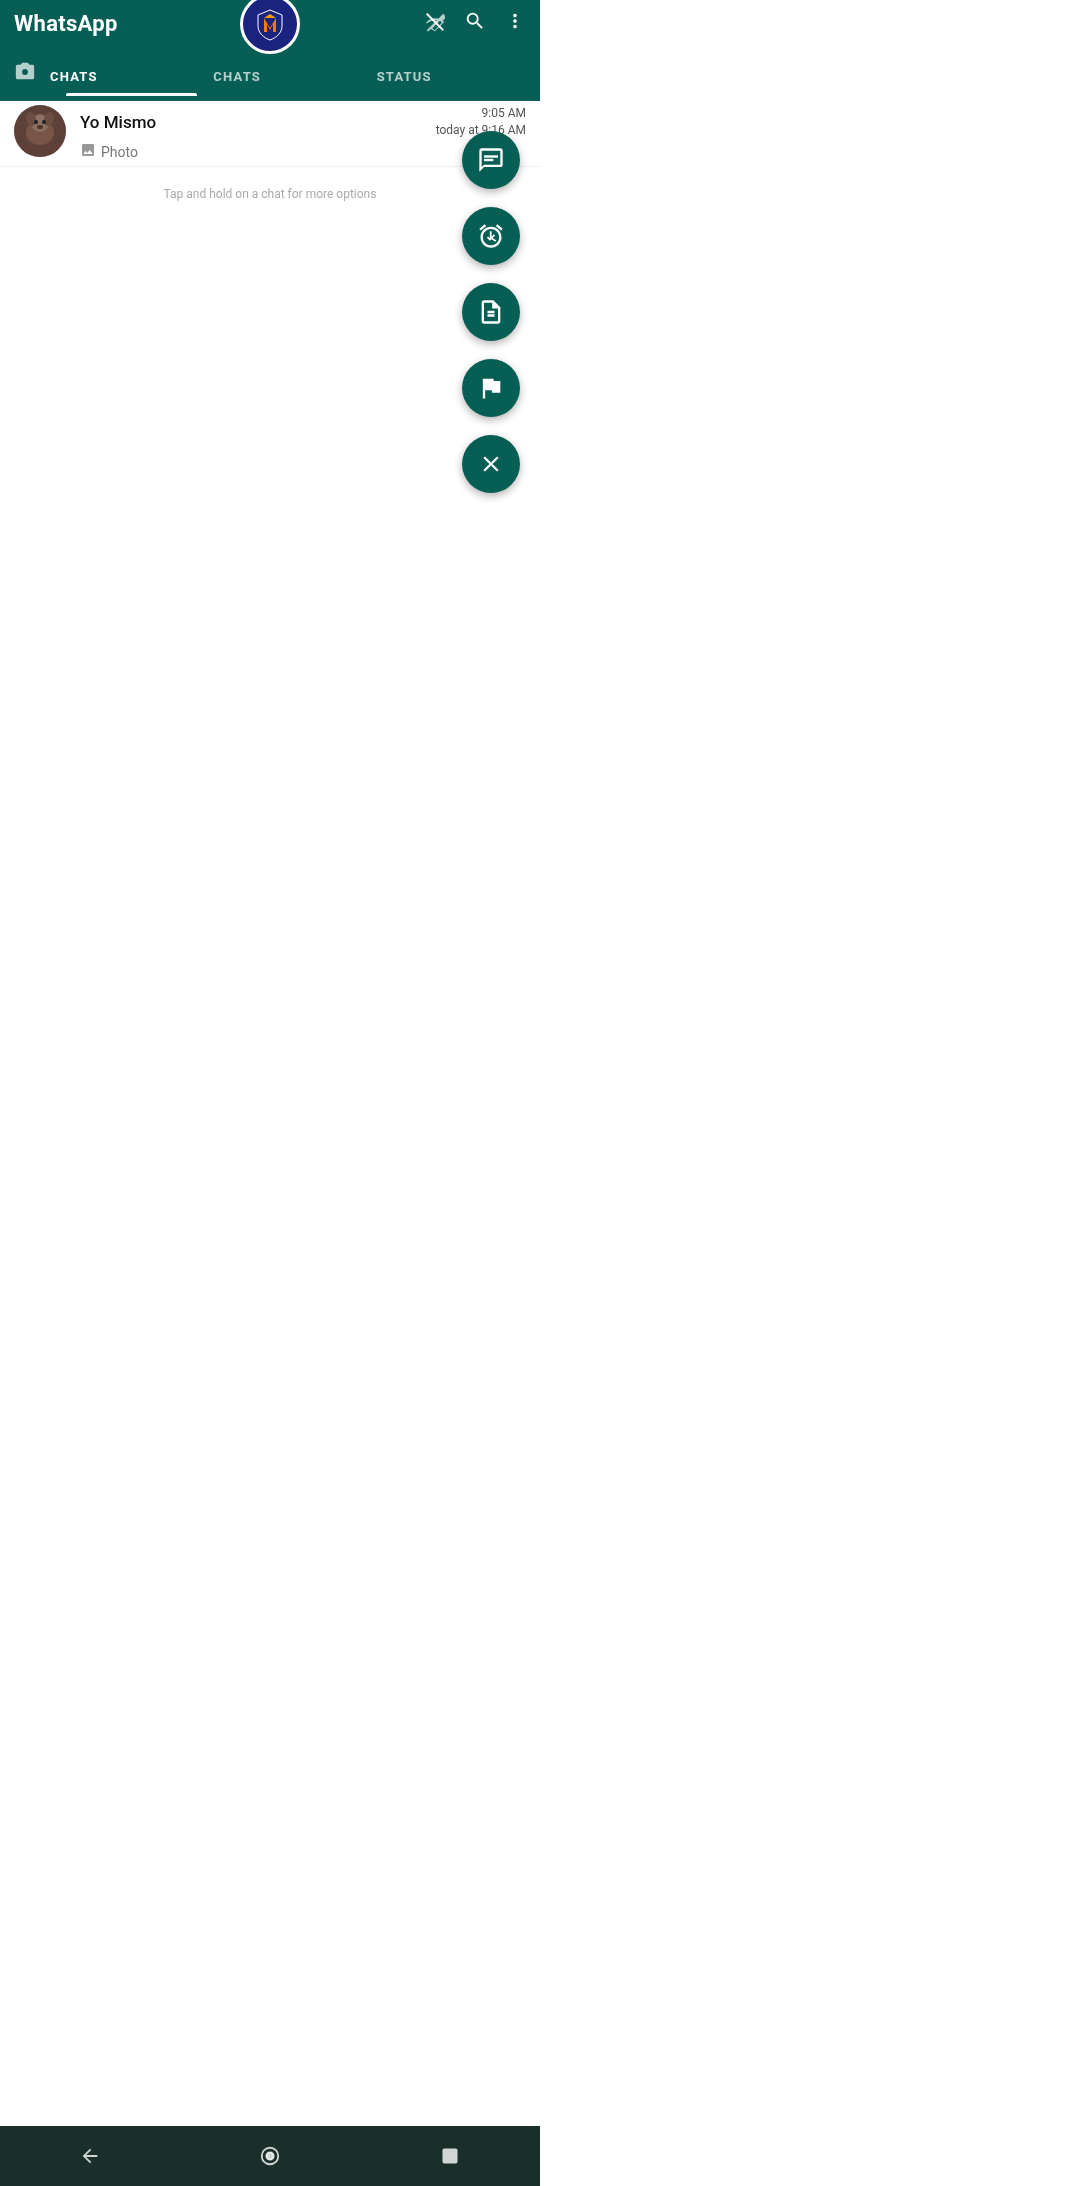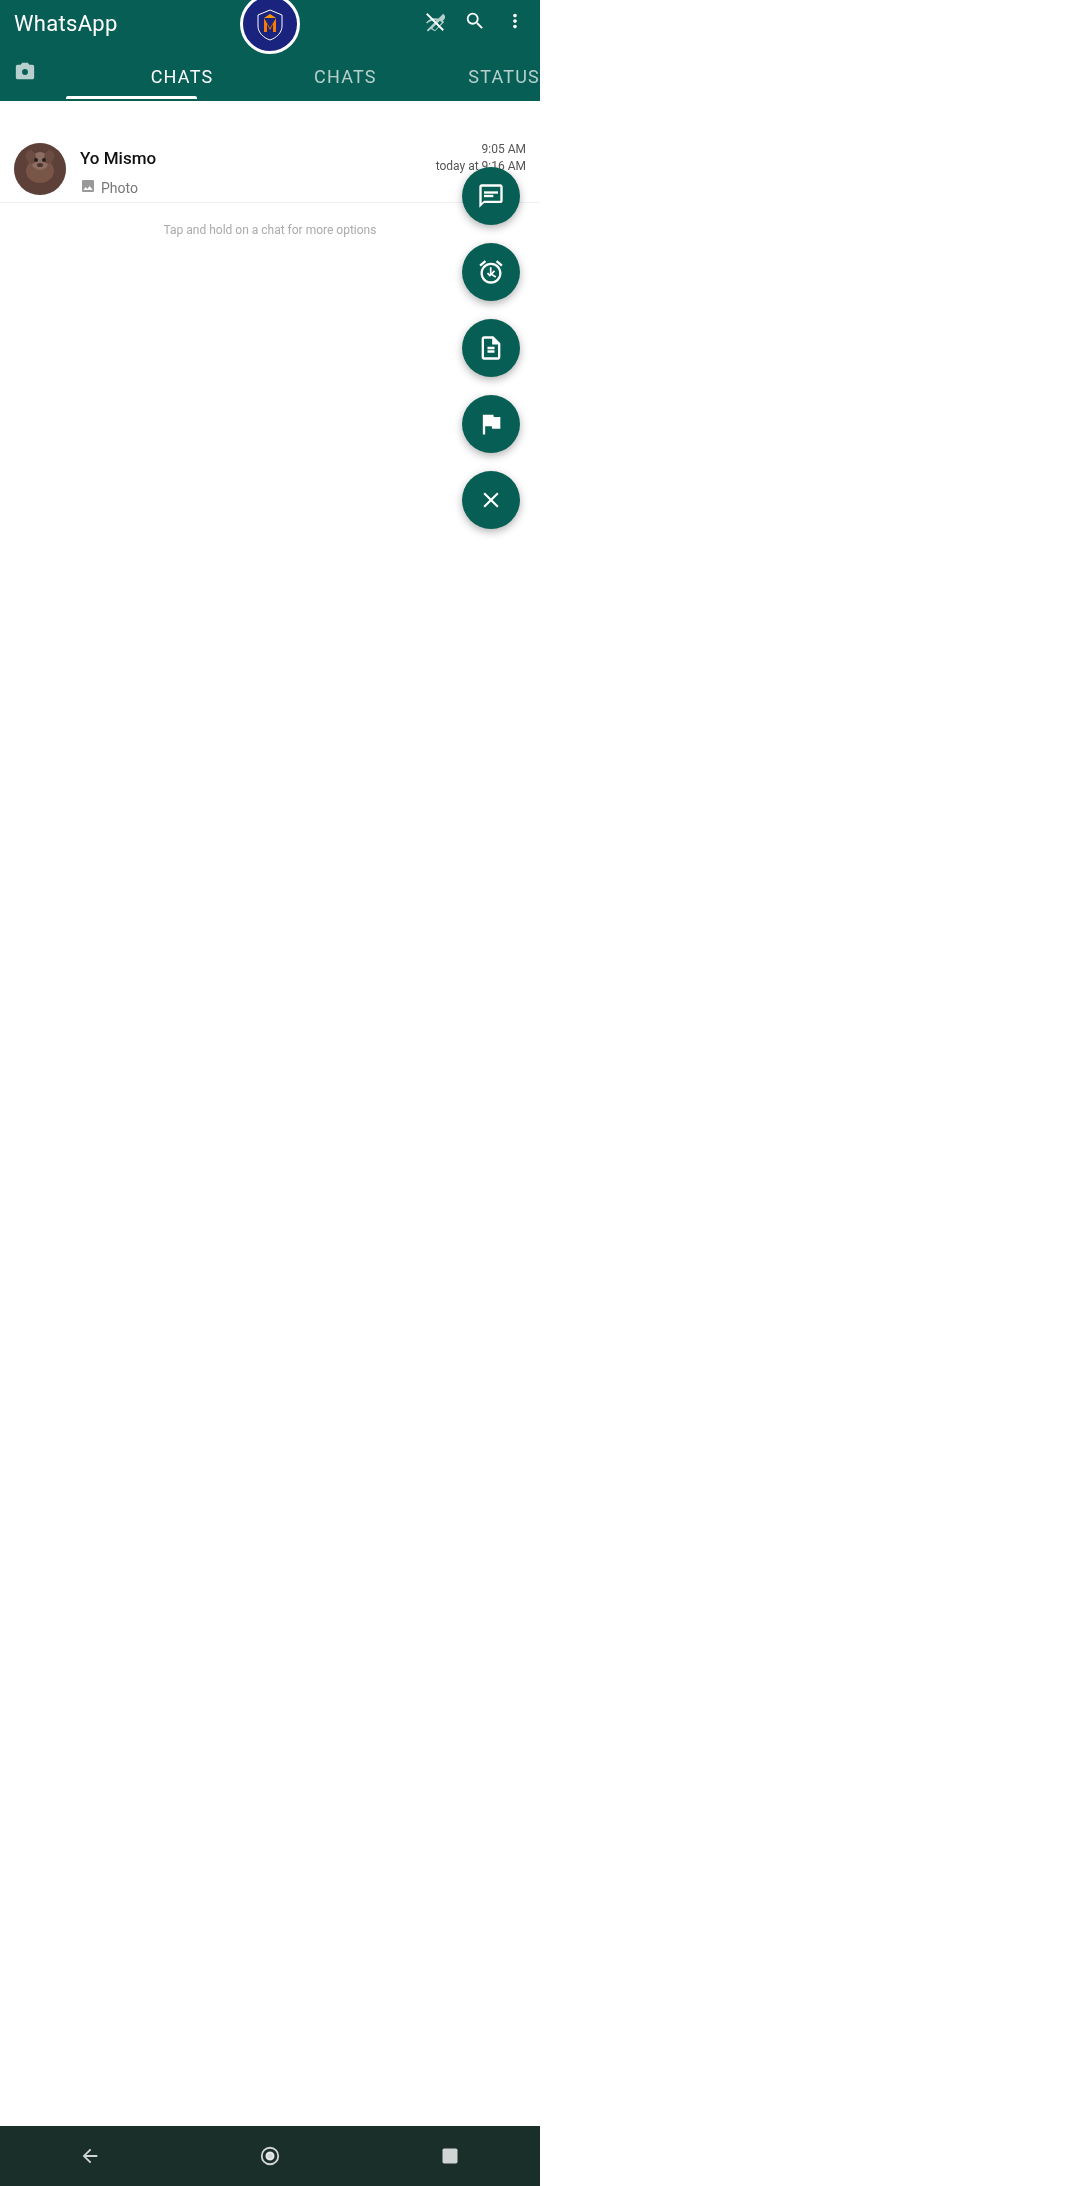--- a/index.html
+++ b/index.html
@@ -17,21 +17,21 @@
       background: #075e54;
       padding: 10px 14px;
       display: flex;
       align-items: center;
       justify-content: space-between;
       position: relative;
     }
     .top-bar-title {
       color: white;
       font-size: 22px;
-      font-weight: 400;
+      font-weight: 700;
       letter-spacing: 0.3px;
     }
     .top-bar-center {
       position: absolute;
       left: 50%;
       transform: translateX(-50%);
     }
     .avatar-circle {
       width: 60px;
       height: 60px;
@@ -64,25 +64,25 @@
       display: flex;
       align-items: center;
       padding: 0 0;
     }
     .camera-tab {
       padding: 14px 14px;
       color: rgba(255,255,255,0.7);
     }
     .tab-item {
       flex: 1;
-      text-align: right;
+      text-align: left;
       padding: 16px 0 12px;
       color: rgba(255,255,255,0.7);
-      font-size: 18px;
-      font-weight: 400;
+      font-size: 13px;
+      font-weight: 700;
       letter-spacing: 1.2px;
       cursor: pointer;
       position: relative;
     }
     .tab-item.active {
       color: white;
     }
     .tab-item.active::after {
       content: '';
       position: absolute;
@@ -93,25 +93,23 @@
       background: white;
       border-radius: 2px 2px 0 0;
     }
 
     
     .chat-list {
       background: #fff;
     }
     .chat-item {
       display: flex;
-      align-items: center;
       padding: 4px 14px;
       cursor: pointer;
       border-bottom: 1px solid #f0f0f0;
-      margin-top: 36px;
     }
     .chat-avatar {
       width: 52px;
       height: 52px;
       border-radius: 50%;
       overflow: hidden;
       flex-shrink: 0;
       background: #ccc;
     }
     .chat-avatar svg {

